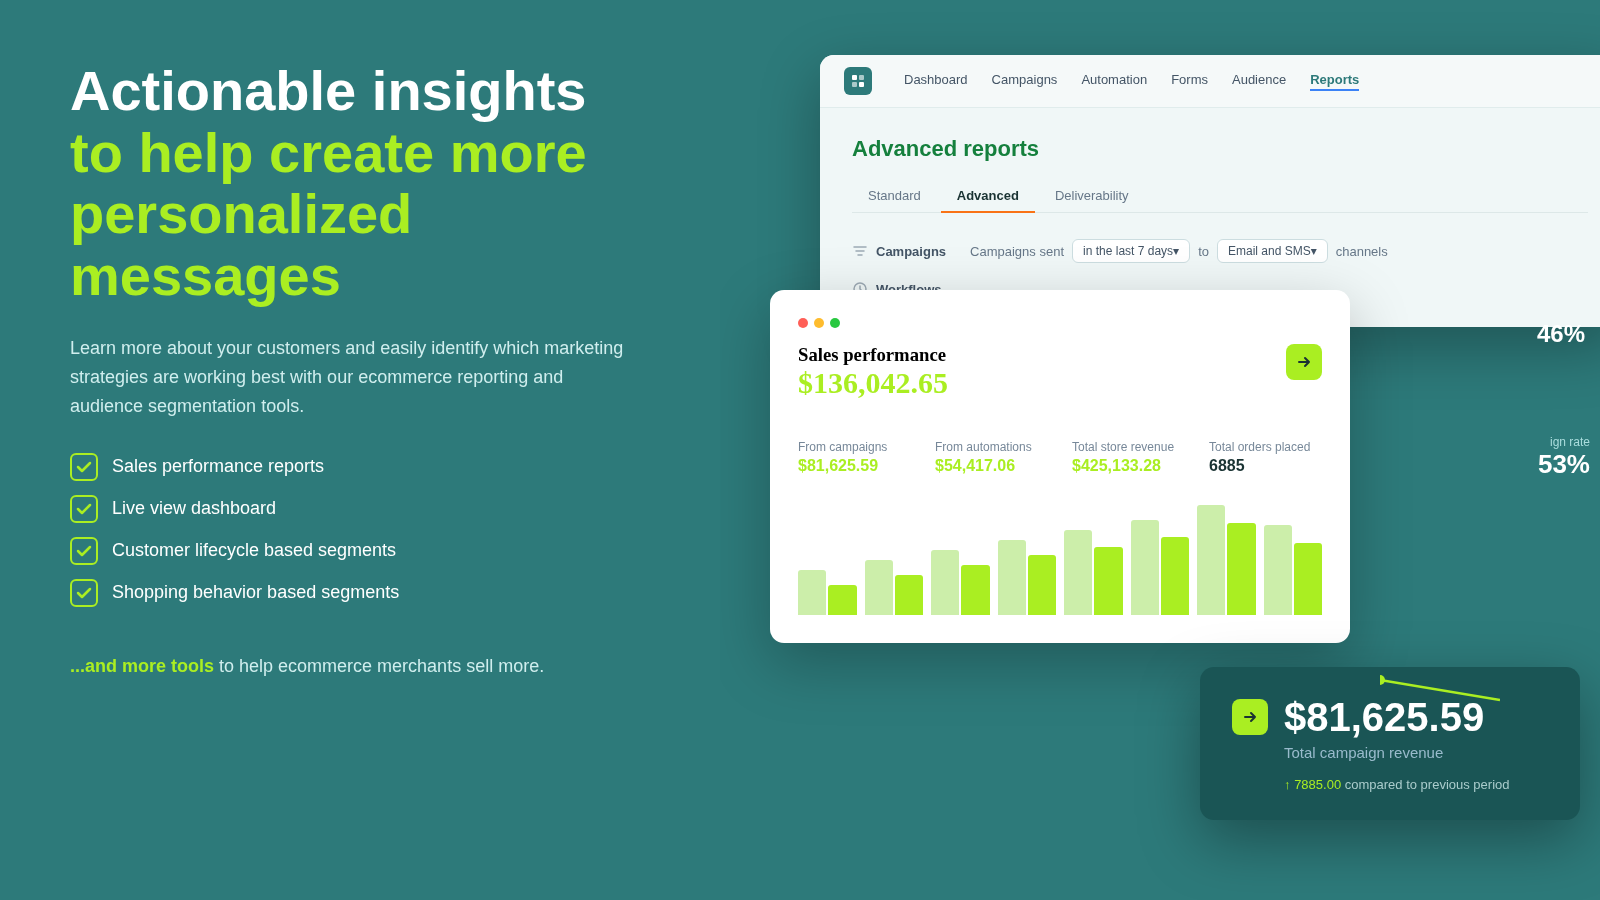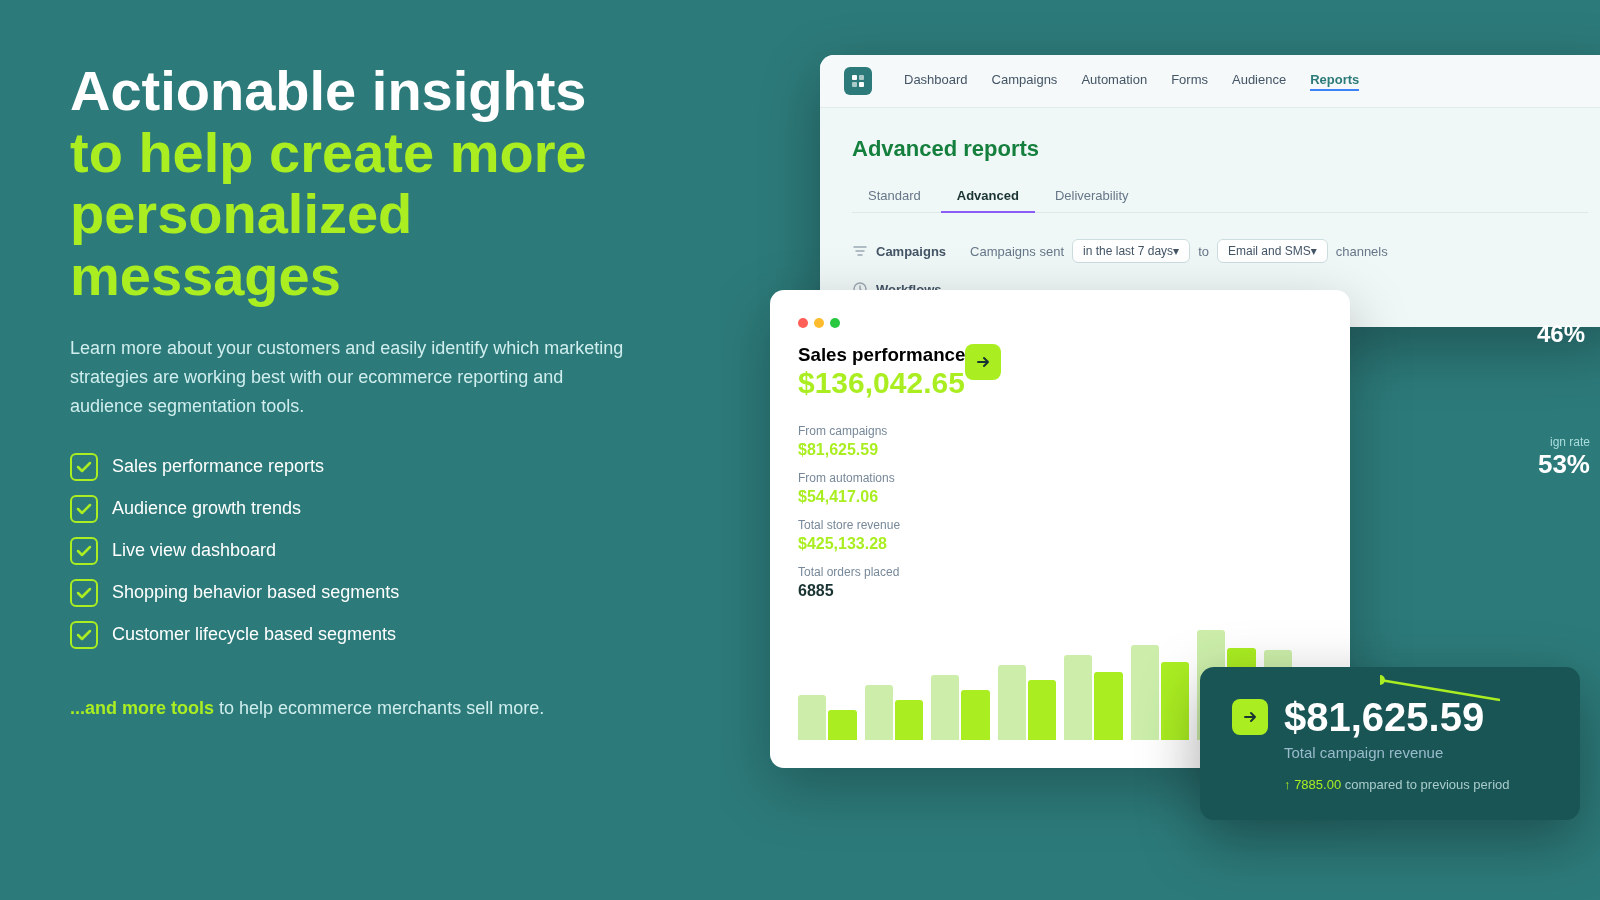--- a/index.html
+++ b/index.html
@@ -182,21 +182,21 @@
       font-size: 13px;
       color: #667788;
       cursor: pointer;
       border-bottom: 2px solid transparent;
       margin-bottom: -1px;
     }
 
     .report-tab.active {
       color: #1a3333;
       font-weight: 600;
-      border-bottom: 2px solid #8b5cf6;
+      border-bottom: 2px solid #f97316;
     }
 
     .filter-row {
       display: flex;
       align-items: center;
       gap: 8px;
       padding: 6px 0;
     }
 
     .filter-icon {
@@ -238,22 +238,23 @@
       background: white;
       border-radius: 14px;
       padding: 28px;
       box-shadow: 0 20px 60px rgba(0,0,0,0.25);
       z-index: 4;
     }
 
     .sales-card-header {
       display: flex;
       align-items: flex-start;
-      justify-content: flex-start;
-      margin-bottom: 24px;
+      justify-content: space-between;
+      margin-bottom: 40px;
+      font-family: Liberation Serif, serif;
     }
 
     .sales-arrow-btn {
       width: 36px;
       height: 36px;
       background: #aaee22;
       border-radius: 8px;
       display: flex;
       align-items: center;
       justify-content: center;
@@ -261,21 +262,21 @@
     }
 
     .sales-amount {
       font-size: 30px;
       font-weight: 700;
       color: #aaee22;
     }
 
     .sales-metrics {
       display: grid;
-      grid-template-columns: 1fr;
+      grid-template-columns: 1fr 1fr 1fr 1fr;
       gap: 12px 24px;
       margin-bottom: 20px;
     }
 
     .metric-item {}
 
     .metric-label {
       font-size: 12px;
       color: #778899;
       margin-bottom: 3px;
@@ -420,45 +421,37 @@
           </svg>
       </span>
       <span>Sales performance reports</span>
     </li>
     <li>
       <span class="check-icon">
         <svg viewBox="0 0 16 16" fill="none">
             <polyline points="2,8 6,12 14,4" stroke="#aaee22" stroke-width="2.5" stroke-linecap="round" stroke-linejoin="round"></polyline>
           </svg>
       </span>
-      <span>Audience growth trends</span>
-    </li>
-    <li>
-      <span class="check-icon">
-        <svg viewBox="0 0 16 16" fill="none">
-            <polyline points="2,8 6,12 14,4" stroke="#aaee22" stroke-width="2.5" stroke-linecap="round" stroke-linejoin="round"></polyline>
-          </svg>
-      </span>
       <span>Live view dashboard</span>
     </li>
     <li>
       <span class="check-icon">
         <svg viewBox="0 0 16 16" fill="none">
             <polyline points="2,8 6,12 14,4" stroke="#aaee22" stroke-width="2.5" stroke-linecap="round" stroke-linejoin="round"></polyline>
           </svg>
       </span>
-      <span>Shopping behavior based segments</span>
+      <span>Customer lifecycle based segments</span>
     </li>
     <li>
       <span class="check-icon">
         <svg viewBox="0 0 16 16" fill="none">
             <polyline points="2,8 6,12 14,4" stroke="#aaee22" stroke-width="2.5" stroke-linecap="round" stroke-linejoin="round"></polyline>
           </svg>
       </span>
-      <span>Customer lifecycle based segments</span>
+      <span>Shopping behavior based segments</span>
     </li>
   </ul>
 
   <p class="footer-text">
     <span class="highlight">...and more tools</span><span> to help ecommerce merchants sell more.</span>
   </p>
 </div>
 
 <div class="right-panel">
 

